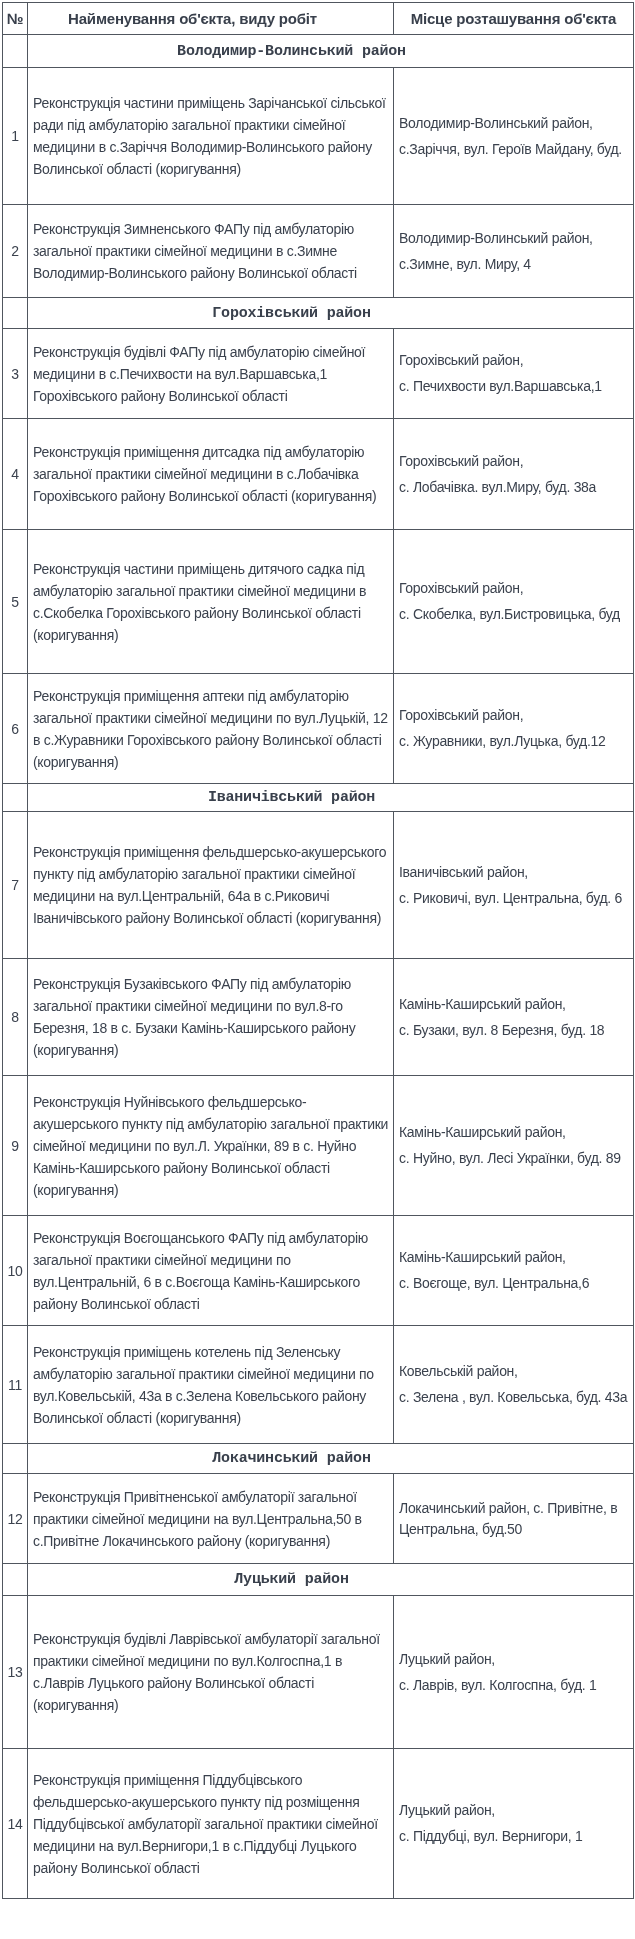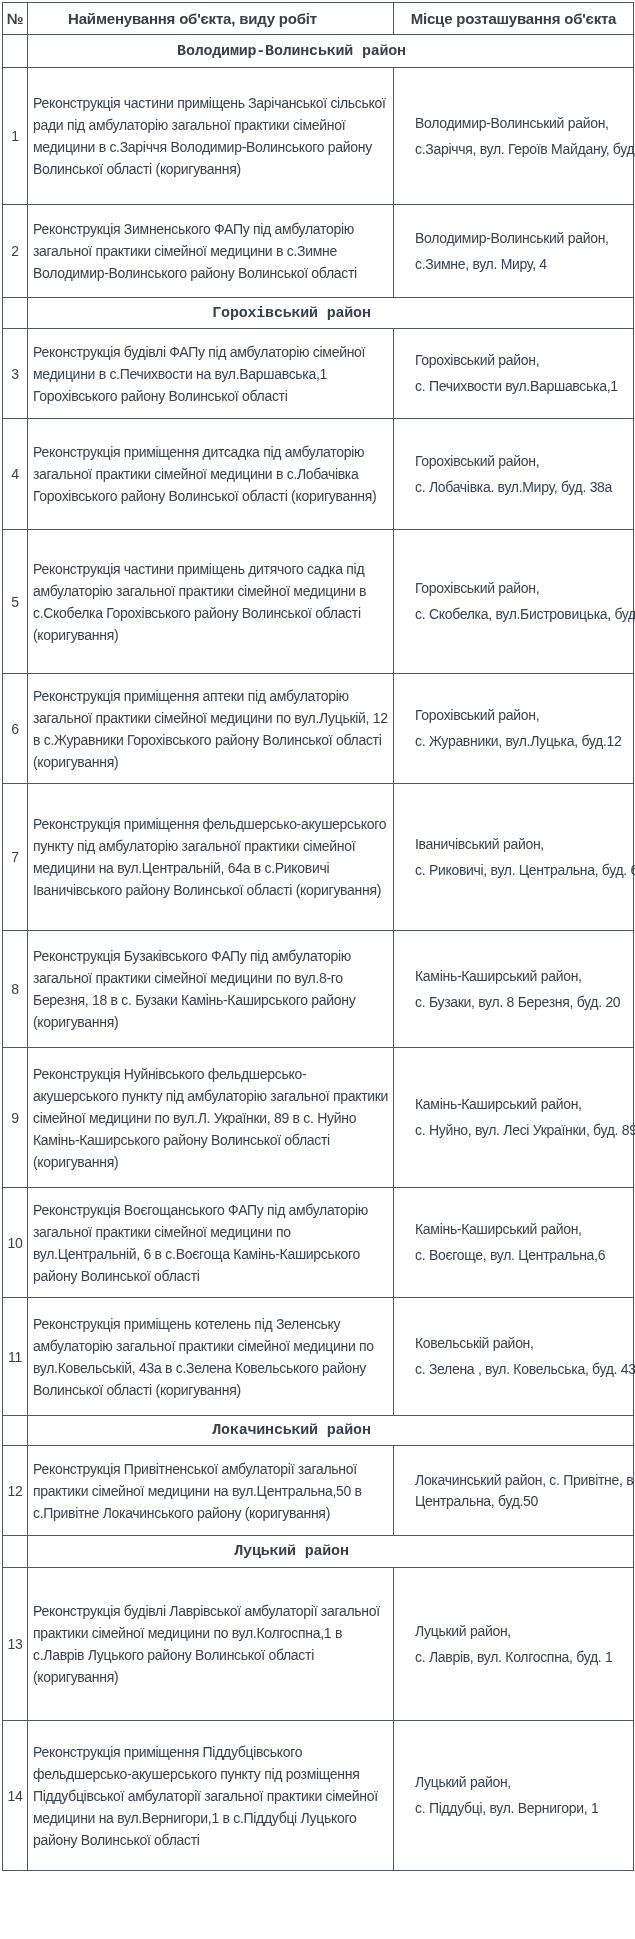--- a/index.html
+++ b/index.html
@@ -36,21 +36,21 @@
     color:#39404c;letter-spacing:-0.2px;padding-right:78px;font-family:Liberation Mono, monospace;
   }
   td.name{
     font-size:14px;line-height:22px;letter-spacing:-0.3px;
     padding:6px 3px 6px 5px;
   }
   td.loc{
     font-size:14px;line-height:21px;letter-spacing:-0.3px;
     padding:5px 0 5px 5px;
   }
-  td.loc .para{margin:5px 16px;}
+  td.loc .para{margin:5px 0;}
   td.loc .line{white-space:nowrap;}
 </style>
 </head>
 <body>
 
 <div class="page">
   <table class="doc">
     <colgroup>
       <col class="c-num">
         <col class="c-name">
@@ -137,41 +137,45 @@
           <td class="name">Реконструкція приміщення аптеки під амбулаторію загальної практики сімейної медицини по вул.Луцькій, 12 в с.Журавники Горохівського району Волинської області (коригування)</td>
           <td class="loc">
             <div class="para">
               <div class="line">Горохівський район,</div>
             </div>
             <div class="para">
               <div class="line">с. Журавники, вул.Луцька, буд.12</div>
             </div>
           </td>
         </tr>
+        <tr style="height: 28px;">
+          <td class="num"></td>
+          <td class="section-title" colspan="2">Іваничівський район</td>
+        </tr>
         <tr style="height: 147px;">
           <td class="num">7</td>
           <td class="name">Реконструкція приміщення фельдшерсько-акушерського пункту під амбулаторію загальної практики сімейної медицини на вул.Центральній, 64а в с.Риковичі Іваничівського району Волинської області (коригування)</td>
           <td class="loc">
             <div class="para">
               <div class="line">Іваничівський район,</div>
             </div>
             <div class="para">
               <div class="line">с. Риковичі, вул. Центральна, буд. 6</div>
             </div>
           </td>
         </tr>
         <tr style="height: 117px;">
           <td class="num">8</td>
           <td class="name">Реконструкція Бузаківського ФАПу під амбулаторію загальної практики сімейної медицини по вул.8-го Березня, 18 в с. Бузаки Камінь-Каширського району (коригування)</td>
           <td class="loc">
             <div class="para">
               <div class="line">Камінь-Каширський район,</div>
             </div>
             <div class="para">
-              <div class="line">с. Бузаки, вул. 8 Березня, буд. 20</div>
+              <div class="line">с. Бузаки, вул. 8 Березня, буд. 18</div>
             </div>
           </td>
         </tr>
         <tr style="height: 140px;">
           <td class="num">9</td>
           <td class="name">Реконструкція Нуйнівського фельдшерсько-акушерського пункту під амбулаторію загальної практики сімейної медицини по вул.Л. Українки, 89 в с. Нуйно Камінь-Каширського району Волинської області (коригування)</td>
           <td class="loc">
             <div class="para">
               <div class="line">Камінь-Каширський район,</div>
             </div>

